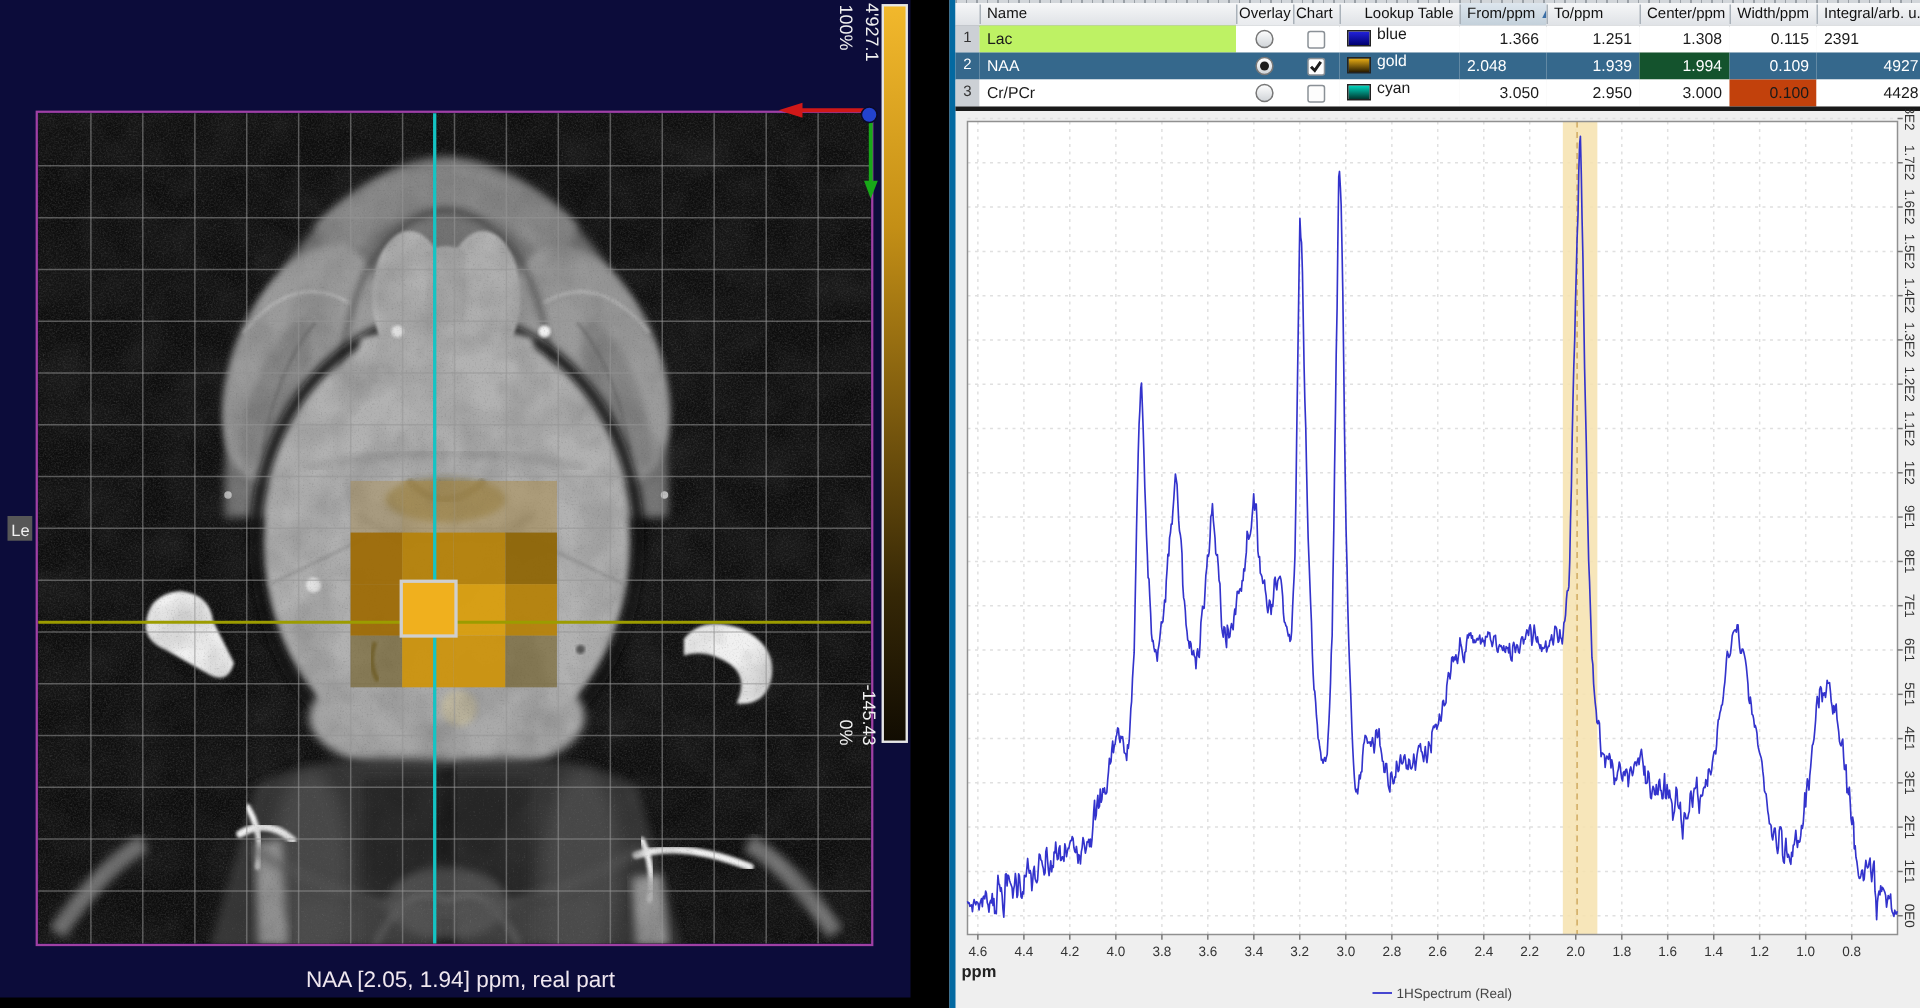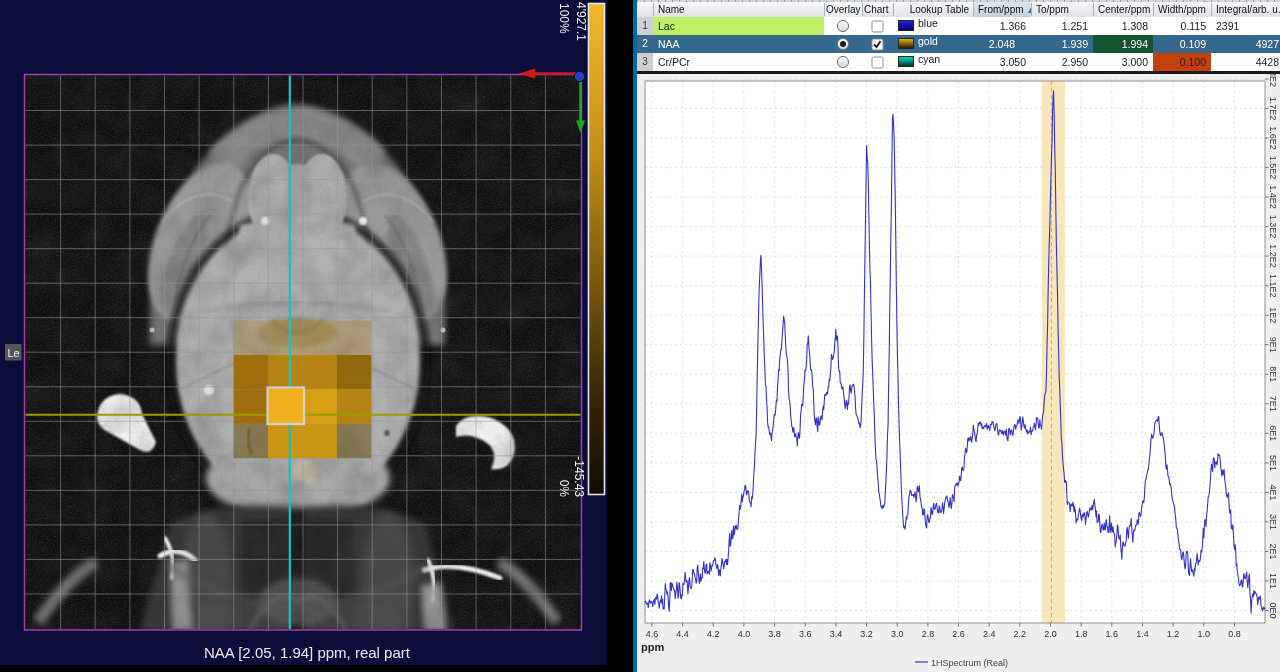--- a/index.html
+++ b/index.html
@@ -207,21 +207,21 @@
 <div id="right">
       <div style="position:absolute;left:0;top:0;width:647px;height:2px;background:repeating-linear-gradient(90deg,#9aa0a6 0 1px,#d2d6da 1px 7px)"></div>
       <div style="position:absolute;left:0px;top:2px;width:16px;height:15px;background:linear-gradient(#f6f7f8,#dfe2e6);color:#111;font:normal 10px 'Liberation Sans',sans-serif;line-height:15px;text-align:left;padding:0 5px;box-sizing:border-box;white-space:nowrap;overflow:hidden"></div>
       <div style="position:absolute;left:16px;top:2px;width:171px;height:15px;background:linear-gradient(#f6f7f8,#dfe2e6);color:#111;font:normal 10px 'Liberation Sans',sans-serif;line-height:15px;text-align:left;padding:0 5px;box-sizing:border-box;white-space:nowrap;overflow:hidden">Name</div>
       <div style="position:absolute;left:187px;top:2px;width:38px;height:27px;background:linear-gradient(#f6f7f8,#dfe2e6);color:#111;font:normal 10px 'Liberation Sans',sans-serif;line-height:15px;text-align:center;padding:0 2px;box-sizing:border-box;white-space:nowrap;overflow:hidden">Overlay</div>
       <div style="position:absolute;left:225px;top:2px;width:31px;height:15px;background:linear-gradient(#f6f7f8,#dfe2e6);color:#111;font:normal 10px 'Liberation Sans',sans-serif;line-height:15px;text-align:left;padding:0 2px;box-sizing:border-box;white-space:nowrap;overflow:hidden">Chart</div>
       <div style="position:absolute;left:256px;top:2px;width:80px;height:15px;background:linear-gradient(#f6f7f8,#dfe2e6);color:#111;font:normal 10px 'Liberation Sans',sans-serif;line-height:15px;text-align:right;padding:0 4px;box-sizing:border-box;white-space:nowrap;overflow:hidden">Lookup Table</div>
       <div style="position:absolute;left:336px;top:2px;width:58px;height:15px;background:linear-gradient(#dde6ee,#c3d0da);color:#111;font:normal 10px 'Liberation Sans',sans-serif;line-height:15px;text-align:left;padding:0 5px;box-sizing:border-box;white-space:nowrap;overflow:hidden">From/ppm <span style="font-size:9px;color:#3a6ea5">▲</span></div>
       <div style="position:absolute;left:394px;top:2px;width:62px;height:15px;background:linear-gradient(#f6f7f8,#dfe2e6);color:#111;font:normal 10px 'Liberation Sans',sans-serif;line-height:15px;text-align:left;padding:0 5px;box-sizing:border-box;white-space:nowrap;overflow:hidden">To/ppm</div>
       <div style="position:absolute;left:456px;top:2px;width:60px;height:15px;background:linear-gradient(#f6f7f8,#dfe2e6);color:#111;font:normal 10px 'Liberation Sans',sans-serif;line-height:15px;text-align:left;padding:0 5px;box-sizing:border-box;white-space:nowrap;overflow:hidden">Center/ppm</div>
-      <div style="position:absolute;left:516px;top:2px;width:58px;height:15px;background:linear-gradient(#f6f7f8,#dfe2e6);color:#111;font:normal 10px 'Liberation Sans',sans-serif;line-height:15px;text-align:center;padding:0 5px;box-sizing:border-box;white-space:nowrap;overflow:hidden">Width/ppm</div>
+      <div style="position:absolute;left:516px;top:2px;width:58px;height:15px;background:linear-gradient(#f6f7f8,#dfe2e6);color:#111;font:normal 10px 'Liberation Sans',sans-serif;line-height:15px;text-align:right;padding:0 5px;box-sizing:border-box;white-space:nowrap;overflow:hidden">Width/ppm</div>
       <div style="position:absolute;left:574px;top:2px;width:73px;height:15px;background:linear-gradient(#f6f7f8,#dfe2e6);color:#111;font:normal 10px 'Liberation Sans',sans-serif;line-height:15px;text-align:left;padding:0 5px;box-sizing:border-box;white-space:nowrap;overflow:hidden">Integral/arb. u.</div>
       <div style="position:absolute;left:16px;top:3px;width:1px;height:13px;background:#aab2ba"></div>
       <div style="position:absolute;left:187px;top:3px;width:1px;height:13px;background:#aab2ba"></div>
       <div style="position:absolute;left:225px;top:3px;width:1px;height:13px;background:#aab2ba"></div>
       <div style="position:absolute;left:256px;top:3px;width:1px;height:13px;background:#aab2ba"></div>
       <div style="position:absolute;left:336px;top:3px;width:1px;height:13px;background:#aab2ba"></div>
       <div style="position:absolute;left:394px;top:3px;width:1px;height:13px;background:#aab2ba"></div>
       <div style="position:absolute;left:456px;top:3px;width:1px;height:13px;background:#aab2ba"></div>
       <div style="position:absolute;left:516px;top:3px;width:1px;height:13px;background:#aab2ba"></div>
       <div style="position:absolute;left:574px;top:3px;width:1px;height:13px;background:#aab2ba"></div>
@@ -238,21 +238,21 @@
       <div style="position:absolute;left:456px;top:17px;width:60px;height:18px;background:#ffffff;color:#1a1a1a;font:normal 10.5px 'Liberation Sans',sans-serif;line-height:18px;text-align:right;padding:0 5px;box-sizing:border-box;white-space:nowrap;overflow:hidden">1.308</div>
       <div style="position:absolute;left:516px;top:17px;width:58px;height:18px;background:#ffffff;color:#1a1a1a;font:normal 10.5px 'Liberation Sans',sans-serif;line-height:18px;text-align:right;padding:0 5px;box-sizing:border-box;white-space:nowrap;overflow:hidden">0.115</div>
       <div style="position:absolute;left:574px;top:17px;width:73px;height:18px;background:#ffffff;color:#1a1a1a;font:normal 10.5px 'Liberation Sans',sans-serif;line-height:18px;text-align:left;padding:0 5px;box-sizing:border-box;white-space:nowrap;overflow:hidden">2391</div>
       <div style="position:absolute;left:0px;top:35px;width:16px;height:18px;background:#35688c;color:#ffffff;font:normal 10px 'Liberation Sans',sans-serif;line-height:18px;text-align:center;padding:0 1px;box-sizing:border-box;white-space:nowrap;overflow:hidden">2</div>
       <div style="position:absolute;left:16px;top:35px;width:171px;height:18px;background:#35688c;color:#ffffff;font:normal 10.5px 'Liberation Sans',sans-serif;line-height:18px;text-align:left;padding:0 5px;box-sizing:border-box;white-space:nowrap;overflow:hidden">NAA</div>
       <div style="position:absolute;left:187px;top:35px;width:38px;height:18px;background:#35688c;color:#1a1a1a;font:normal 10.5px 'Liberation Sans',sans-serif;line-height:18px;text-align:center;padding:0 4px;box-sizing:border-box;white-space:nowrap;overflow:hidden"></div>
       <div style="position:absolute;left:225px;top:35px;width:31px;height:18px;background:#35688c;color:#1a1a1a;font:normal 10.5px 'Liberation Sans',sans-serif;line-height:18px;text-align:center;padding:0 4px;box-sizing:border-box;white-space:nowrap;overflow:hidden"></div>
       <div style="position:absolute;left:256px;top:35px;width:80px;height:18px;background:#35688c;color:#1a1a1a;font:normal 10.5px 'Liberation Sans',sans-serif;line-height:18px;text-align:left;padding:0 4px;box-sizing:border-box;white-space:nowrap;overflow:hidden"></div>
       <div style="position:absolute;left:261px;top:38px;width:16px;height:11px;background:linear-gradient(#e8ac14,#2a1d02);border:1px solid #222"></div>
       <div style="position:absolute;left:281px;top:35px;height:18px;line-height:18px;color:#ffffff;font:10.5px 'Liberation Sans',sans-serif">gold</div>
-      <div style="position:absolute;left:336px;top:35px;width:58px;height:18px;background:#35688c;color:#ffffff;font:normal 10.5px 'Liberation Sans',sans-serif;line-height:18px;text-align:center;padding:0 5px;box-sizing:border-box;white-space:nowrap;overflow:hidden">2.048</div>
+      <div style="position:absolute;left:336px;top:35px;width:58px;height:18px;background:#35688c;color:#ffffff;font:normal 10.5px 'Liberation Sans',sans-serif;line-height:18px;text-align:left;padding:0 5px;box-sizing:border-box;white-space:nowrap;overflow:hidden">2.048</div>
       <div style="position:absolute;left:394px;top:35px;width:62px;height:18px;background:#35688c;color:#ffffff;font:normal 10.5px 'Liberation Sans',sans-serif;line-height:18px;text-align:right;padding:0 5px;box-sizing:border-box;white-space:nowrap;overflow:hidden">1.939</div>
       <div style="position:absolute;left:456px;top:35px;width:60px;height:18px;background:#14532d;color:#ffffff;font:normal 10.5px 'Liberation Sans',sans-serif;line-height:18px;text-align:right;padding:0 5px;box-sizing:border-box;white-space:nowrap;overflow:hidden">1.994</div>
       <div style="position:absolute;left:516px;top:35px;width:58px;height:18px;background:#35688c;color:#ffffff;font:normal 10.5px 'Liberation Sans',sans-serif;line-height:18px;text-align:right;padding:0 5px;box-sizing:border-box;white-space:nowrap;overflow:hidden">0.109</div>
       <div style="position:absolute;left:574px;top:35px;width:73px;height:18px;background:#35688c;color:#ffffff;font:normal 10.5px 'Liberation Sans',sans-serif;line-height:18px;text-align:right;padding:0 5px;box-sizing:border-box;white-space:nowrap;overflow:hidden">4927</div>
       <div style="position:absolute;left:0px;top:53px;width:16px;height:18px;background:#ccd0d5;color:#333;font:normal 10px 'Liberation Sans',sans-serif;line-height:18px;text-align:center;padding:0 1px;box-sizing:border-box;white-space:nowrap;overflow:hidden">3</div>
       <div style="position:absolute;left:16px;top:53px;width:171px;height:18px;background:#ffffff;color:#1a1a1a;font:normal 10.5px 'Liberation Sans',sans-serif;line-height:18px;text-align:left;padding:0 5px;box-sizing:border-box;white-space:nowrap;overflow:hidden">Cr/PCr</div>
       <div style="position:absolute;left:187px;top:53px;width:38px;height:18px;background:#ffffff;color:#1a1a1a;font:normal 10.5px 'Liberation Sans',sans-serif;line-height:18px;text-align:center;padding:0 4px;box-sizing:border-box;white-space:nowrap;overflow:hidden"></div>
       <div style="position:absolute;left:225px;top:53px;width:31px;height:18px;background:#ffffff;color:#1a1a1a;font:normal 10.5px 'Liberation Sans',sans-serif;line-height:18px;text-align:center;padding:0 4px;box-sizing:border-box;white-space:nowrap;overflow:hidden"></div>
       <div style="position:absolute;left:256px;top:53px;width:80px;height:18px;background:#ffffff;color:#1a1a1a;font:normal 10.5px 'Liberation Sans',sans-serif;line-height:18px;text-align:left;padding:0 4px;box-sizing:border-box;white-space:nowrap;overflow:hidden"></div>
       <div style="position:absolute;left:261px;top:56px;width:16px;height:11px;background:linear-gradient(#00d8c0,#003830);border:1px solid #222"></div>

